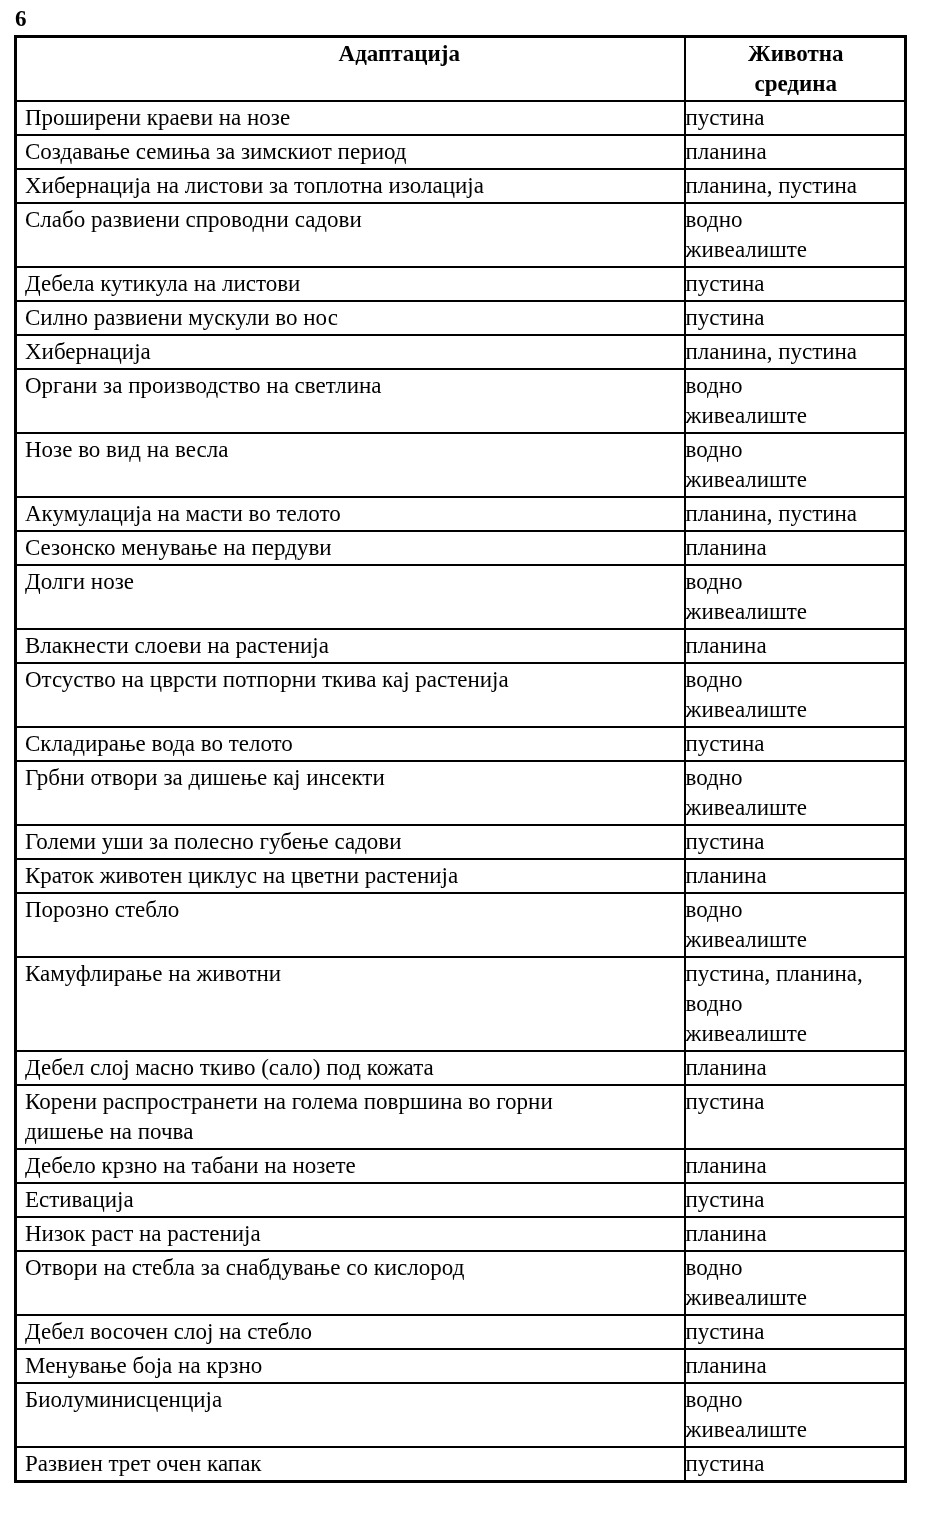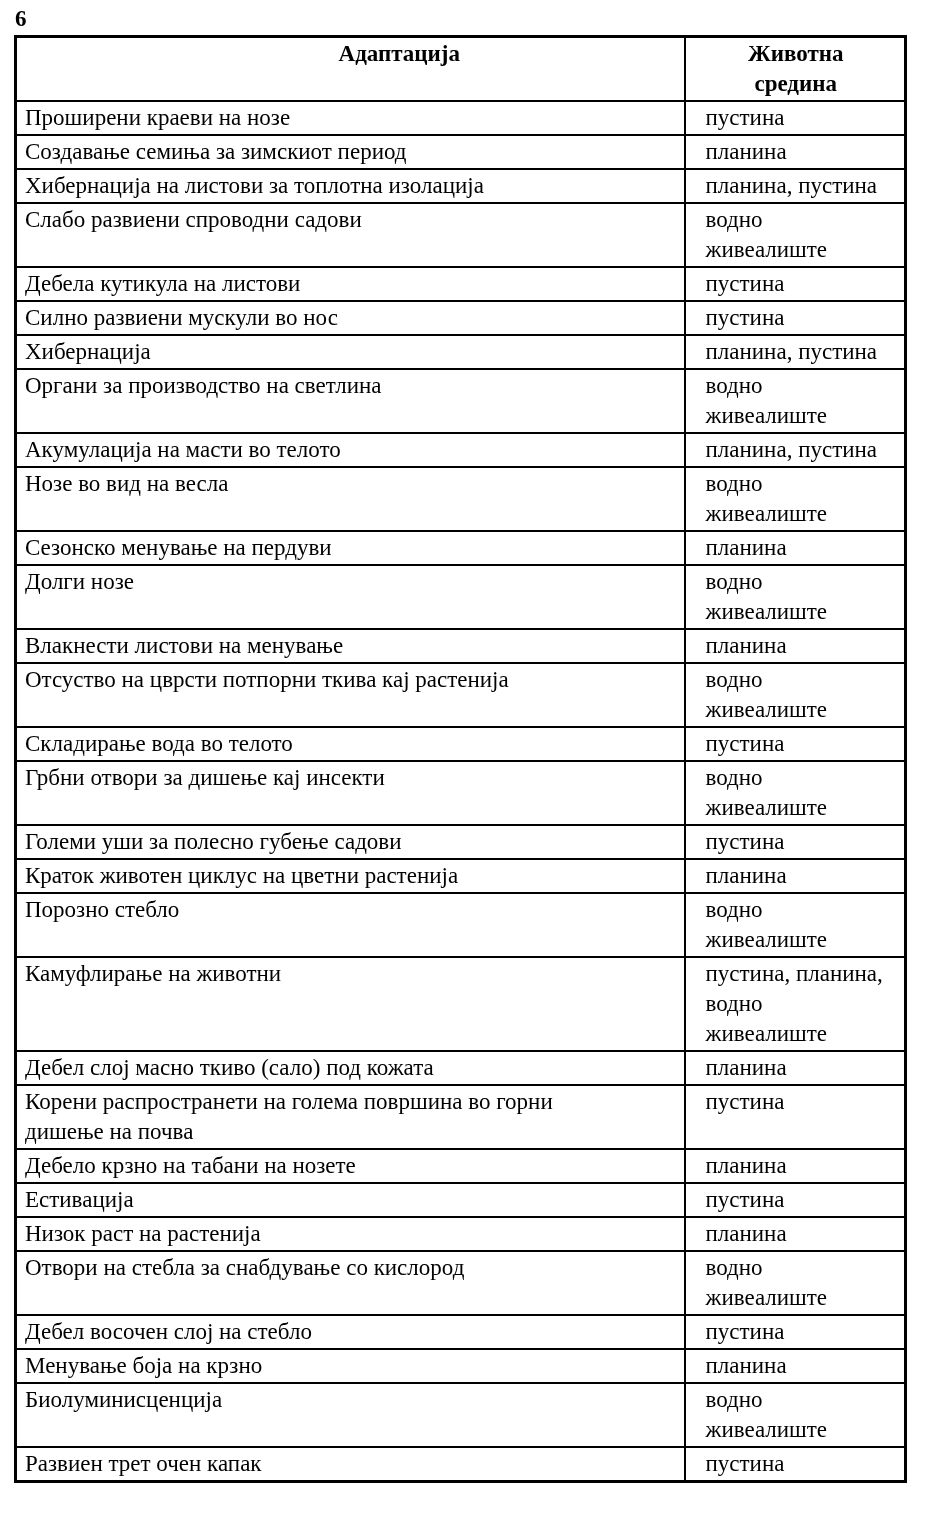--- a/index.html
+++ b/index.html
@@ -32,21 +32,21 @@
   .adapt-table th,
   .adapt-table td {
     border: 2px solid #000;
     vertical-align: top;
     padding: 1px 6px 1px 8px;
     font-weight: normal;
     text-align: left;
   }
   .adapt-table th { font-weight: bold; text-align: center; }
   th.header-adaptation { padding-left: 104px; }
-  td.env-cell { padding-left: 20px; }
+  td.env-cell { padding-left: 0; }
   .line { line-height: 30px; white-space: nowrap; }
 </style>
 </head>
 <body>
 
 <div>
 
   <div class="page-number">6</div>
 
   <table class="adapt-table">
@@ -127,55 +127,55 @@
           <td>
             <div class="line">Органи за производство на светлина</div>
           </td>
           <td class="env-cell">
             <div class="line">водно</div>
             <div class="line">живеалиште</div>
           </td>
         </tr>
         <tr>
           <td>
+            <div class="line">Нозе во вид на весла</div>
+          </td>
+          <td class="env-cell">
+            <div class="line">водно</div>
+            <div class="line">живеалиште</div>
+          </td>
+        </tr>
+        <tr>
+          <td>
             <div class="line">Акумулација на масти во телото</div>
           </td>
           <td class="env-cell">
             <div class="line">планина, пустина</div>
           </td>
         </tr>
         <tr>
           <td>
-            <div class="line">Нозе во вид на весла</div>
-          </td>
-          <td class="env-cell">
-            <div class="line">водно</div>
-            <div class="line">живеалиште</div>
-          </td>
-        </tr>
-        <tr>
-          <td>
             <div class="line">Сезонско менување на пердуви</div>
           </td>
           <td class="env-cell">
             <div class="line">планина</div>
           </td>
         </tr>
         <tr>
           <td>
             <div class="line">Долги нозе</div>
           </td>
           <td class="env-cell">
             <div class="line">водно</div>
             <div class="line">живеалиште</div>
           </td>
         </tr>
         <tr>
           <td>
-            <div class="line">Влакнести листови на менување</div>
+            <div class="line">Влакнести слоеви на растенија</div>
           </td>
           <td class="env-cell">
             <div class="line">планина</div>
           </td>
         </tr>
         <tr>
           <td>
             <div class="line">Отсуство на цврсти потпорни ткива кај растенија</div>
           </td>
           <td class="env-cell">

